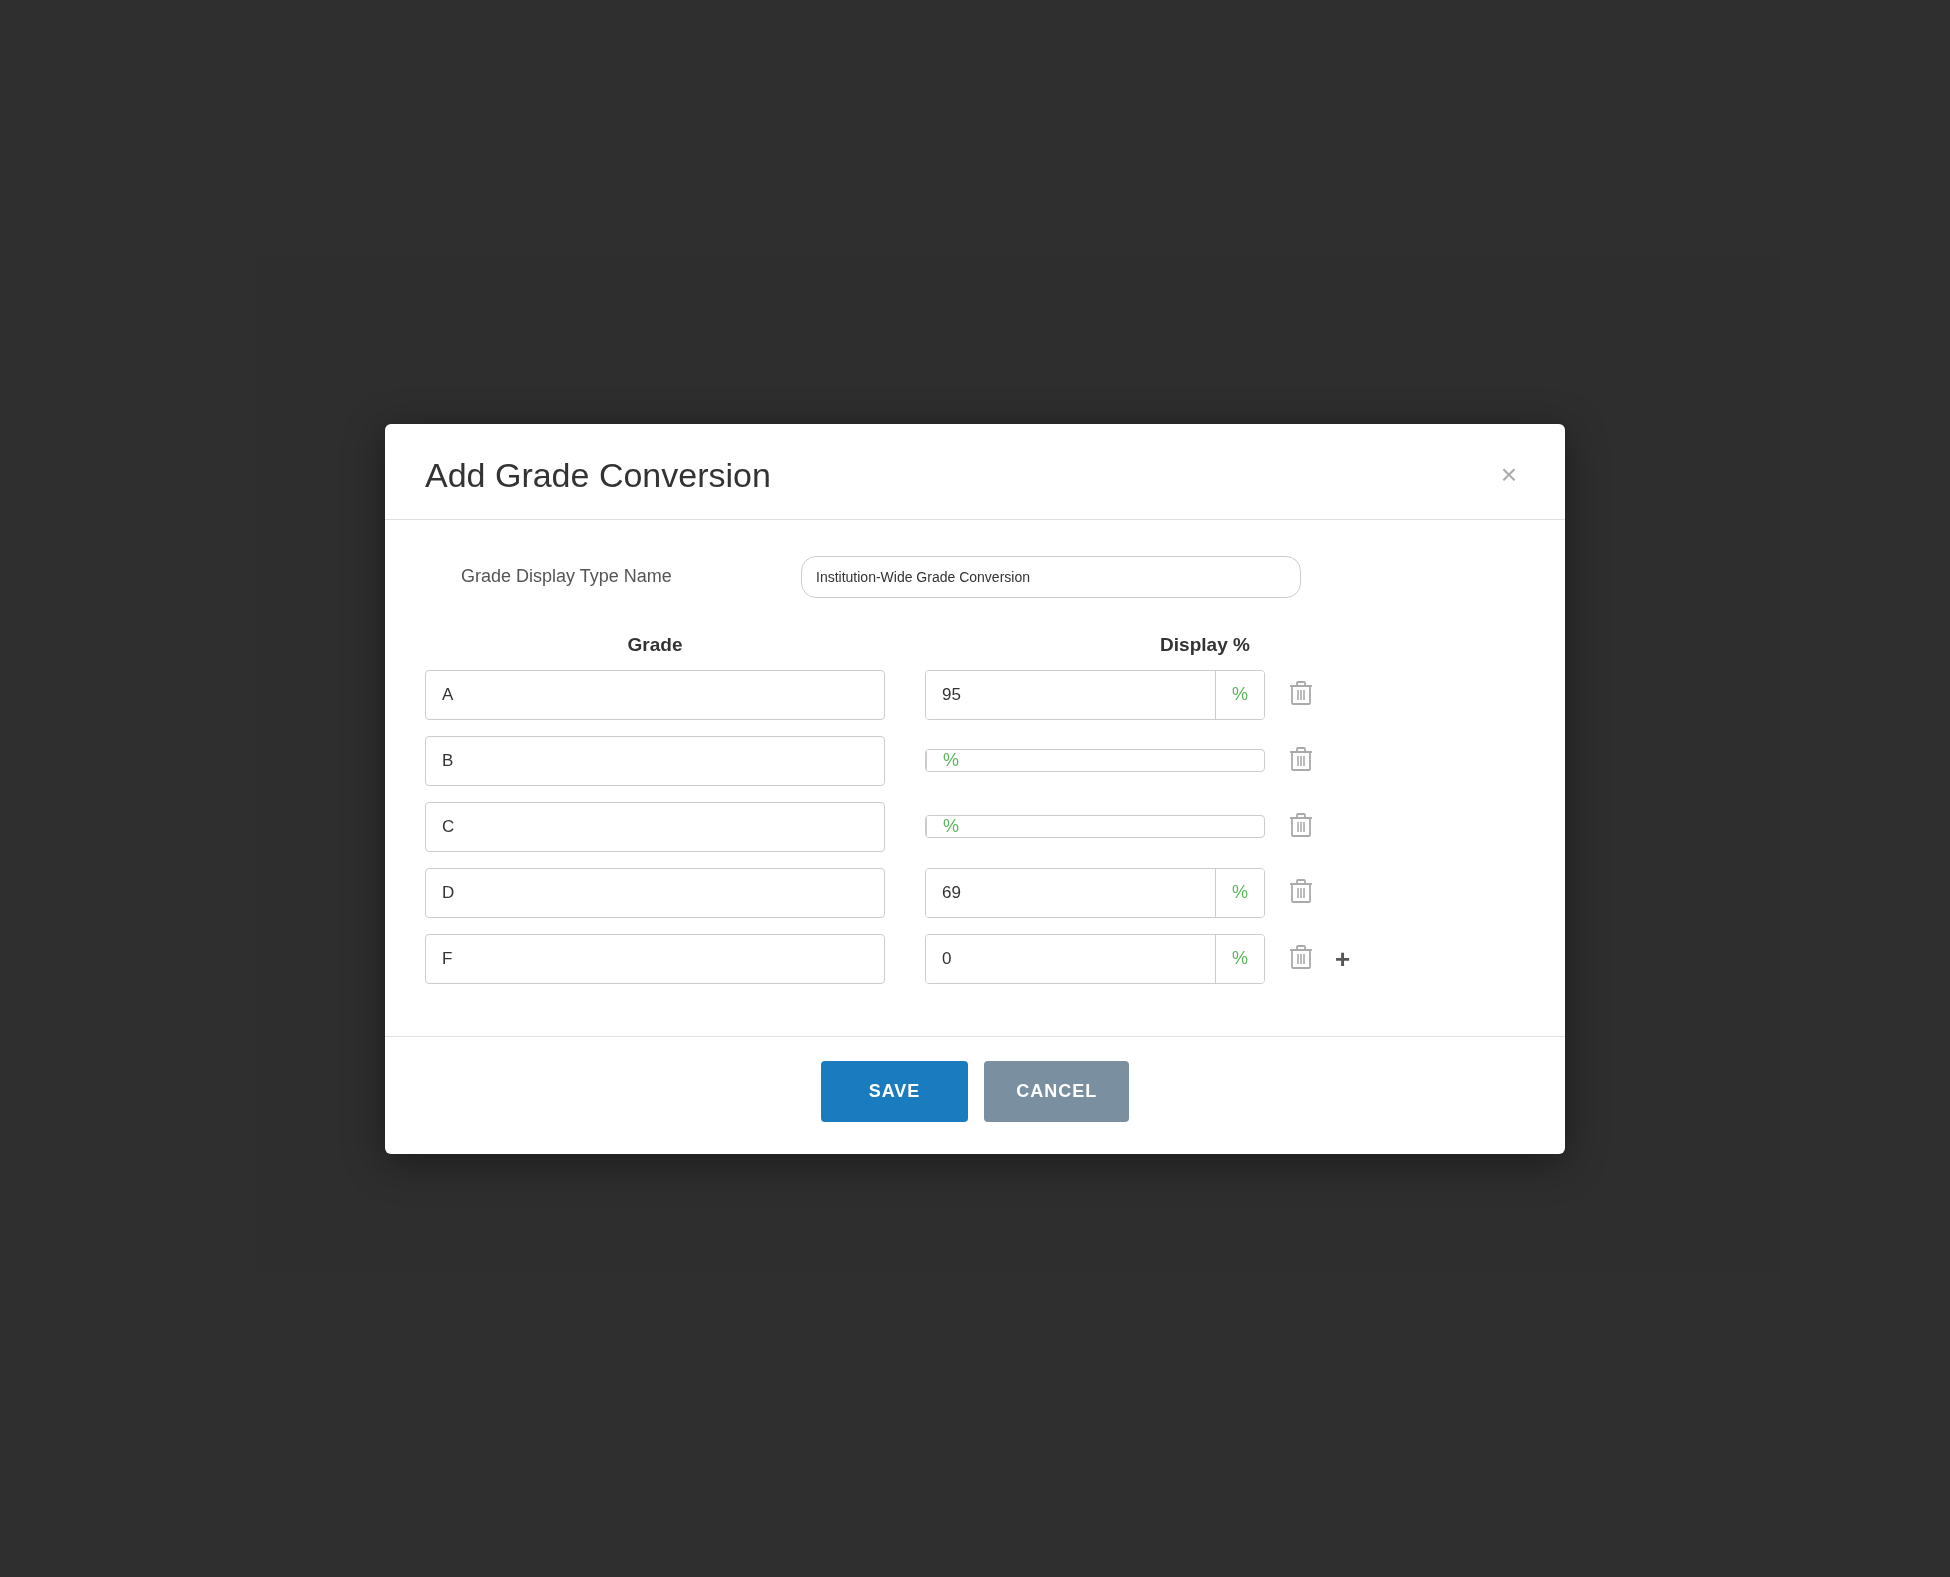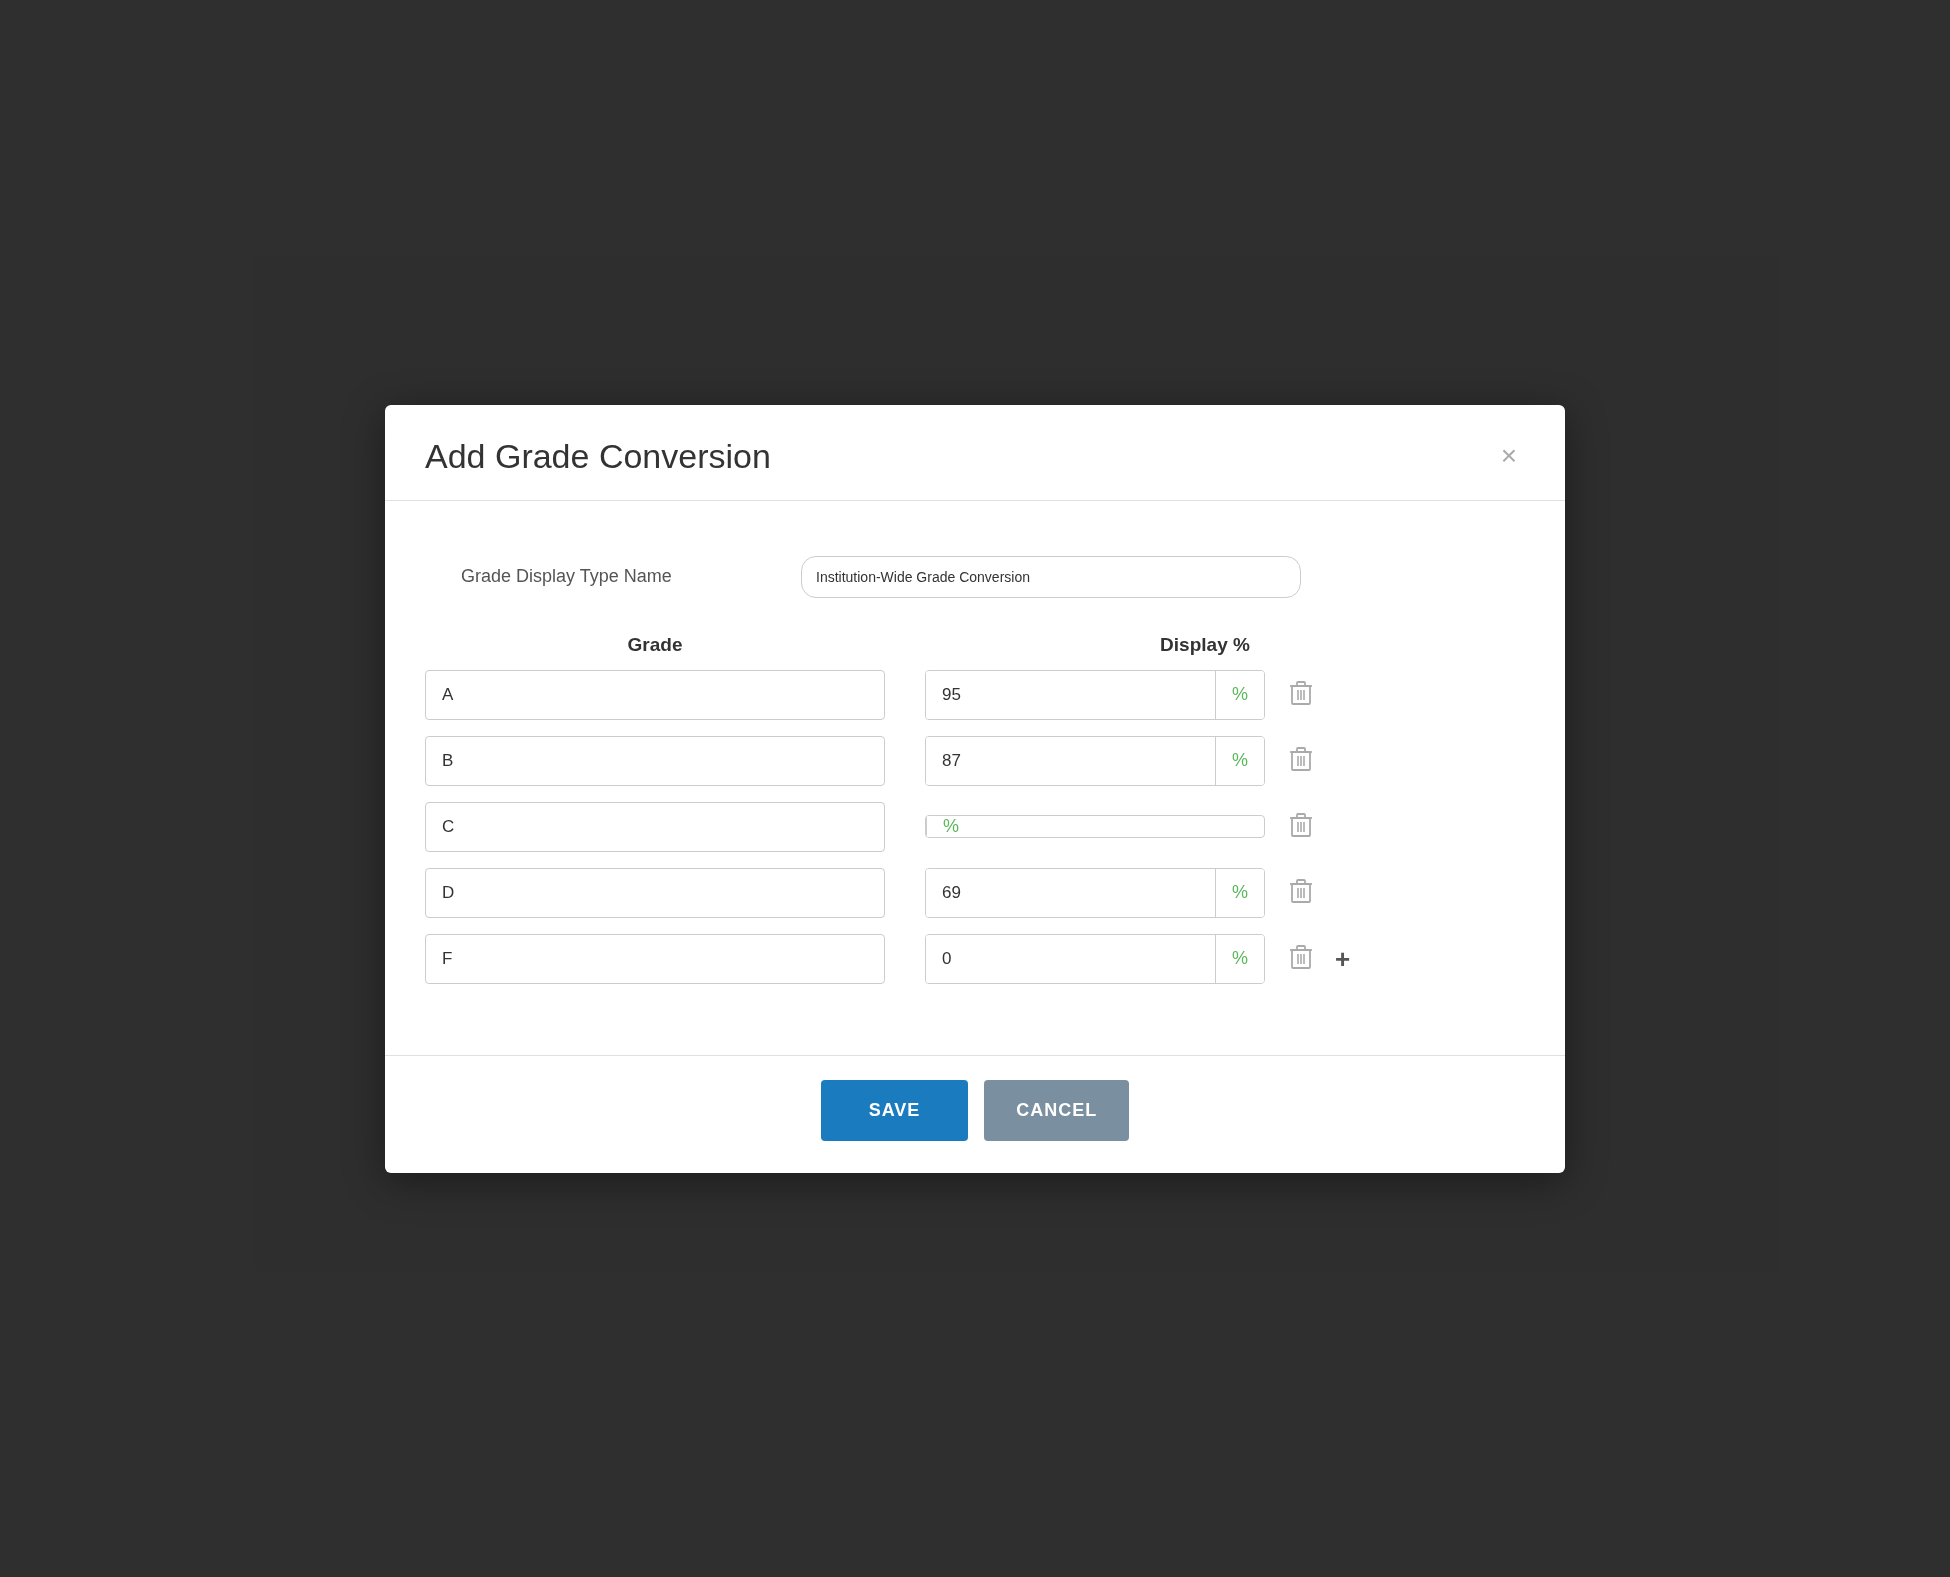--- a/index.html
+++ b/index.html
@@ -25,21 +25,20 @@
 
     .modal {
       position: relative;
       z-index: 10;
       background: #fff;
       border-radius: 6px;
       width: 1180px;
       box-shadow: 0 8px 40px rgba(0,0,0,0.4);
       display: flex;
       flex-direction: column;
-      gap: 19px;
     }
 
     .modal-header {
       display: flex;
       align-items: center;
       justify-content: space-between;
       padding: 32px 40px 24px 40px;
       border-bottom: 1px solid #e0e0e0;
     }
 
@@ -282,21 +281,20 @@
             </svg>
           </button>
         </div>
       </div>
 
       <div class="grade-row">
         <div class="grade-input-wrap">
           <input class="grade-input" type="text" value="B" style="">
         </div>
         <div class="min-input-wrap">
-          <input class="min-number-input" type="text" value="87" style="">
           <span class="percent-suffix">%</span>
         </div>
         <div class="row-actions">
           <button class="trash-btn" title="Delete">
             <svg class="trash-icon" viewBox="0 0 24 26" fill="none" xmlns="http://www.w3.org/2000/svg">
               <rect x="3" y="6" width="18" height="18" rx="1" stroke="#aaa" stroke-width="1.8" fill="none"></rect>
               <line x1="1" y1="6" x2="23" y2="6" stroke="#aaa" stroke-width="1.8"></line>
               <rect x="8" y="2" width="8" height="4" rx="1" stroke="#aaa" stroke-width="1.8" fill="none"></rect>
               <line x1="9" y1="10" x2="9" y2="20" stroke="#aaa" stroke-width="1.6"></line>
               <line x1="12" y1="10" x2="12" y2="20" stroke="#aaa" stroke-width="1.6"></line>

